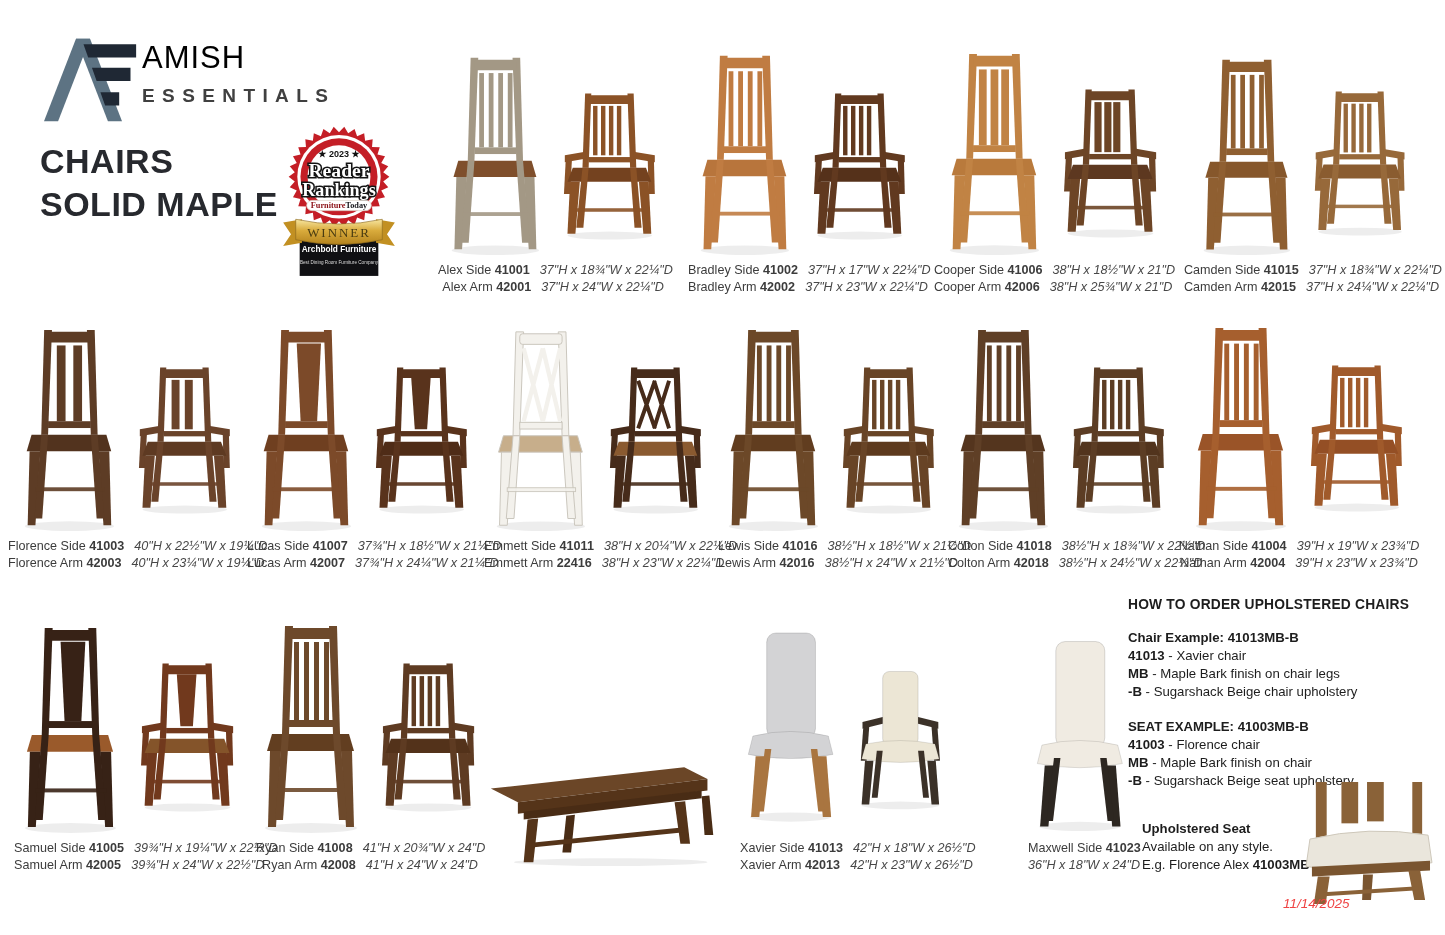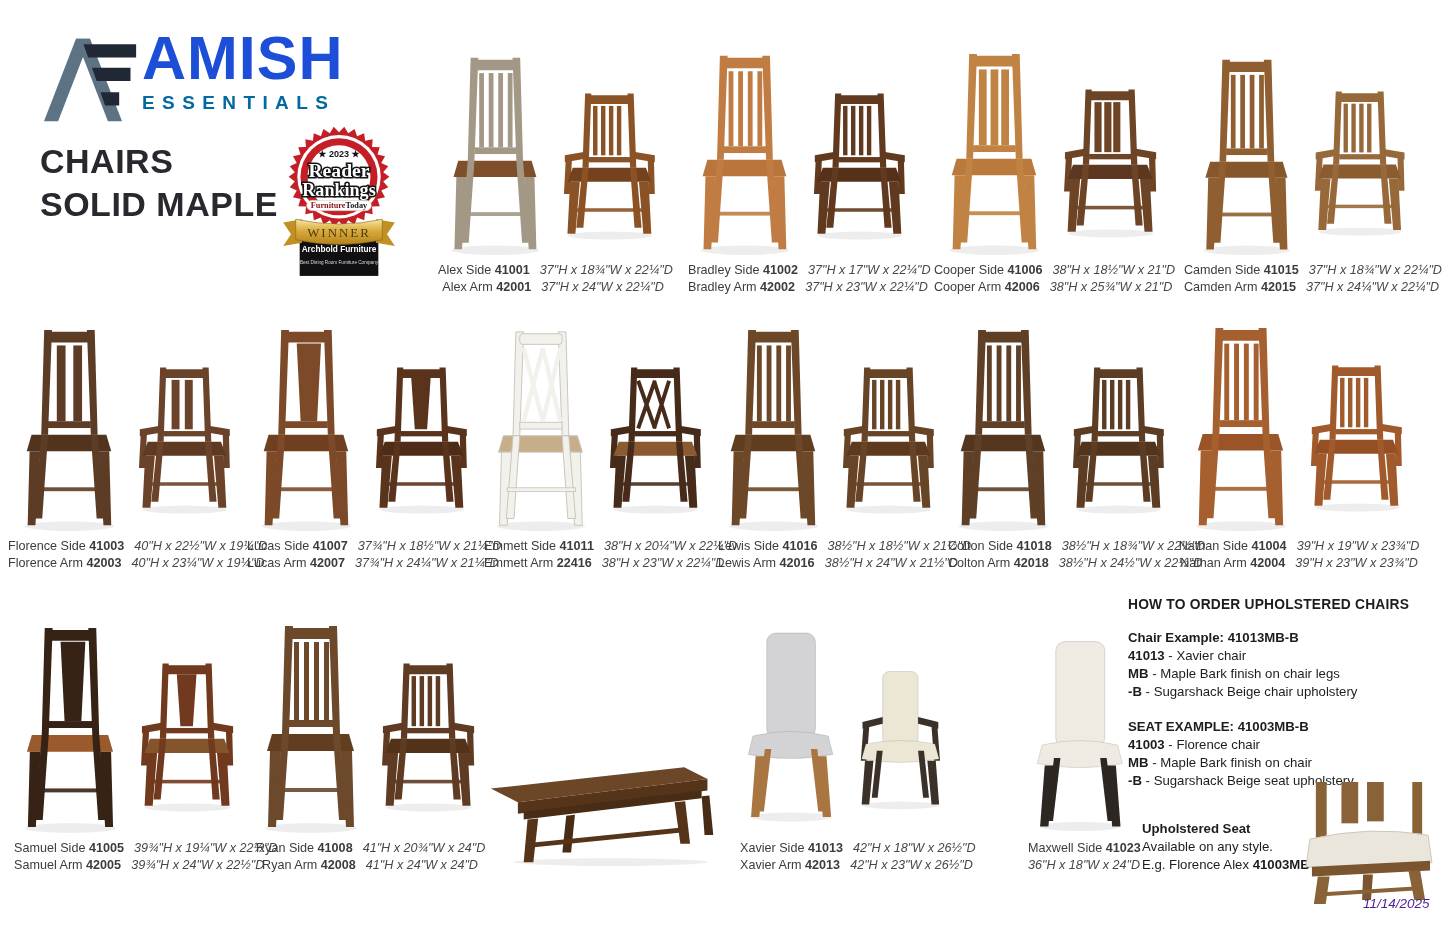--- a/index.html
+++ b/index.html
@@ -2,22 +2,22 @@
 <html><head>
 <meta charset="utf-8">
 <style>
   *{box-sizing:border-box}
   html,body{margin:0;padding:0}
   body{width:1445px;height:935px;position:relative;background:#ffffff;
        font-family:"Liberation Sans",sans-serif;overflow:hidden;color:#222}
 
   #logo{position:absolute;left:44px;top:36px}
   #brand{position:absolute;left:142px;top:32px}
-  #brand .b1{font-size:61px;font-weight:700;letter-spacing:1px;color:#1d4ed8;line-height:52px}
-  #brand .b2{font-size:19px;font-weight:600;letter-spacing:7.4px;color:#0369a1;margin-top:8px}
+  #brand .b1{font-size:31px;font-weight:400;letter-spacing:1px;color:#000000;line-height:52px}
+  #brand .b2{font-size:19px;font-weight:600;letter-spacing:7.4px;color:#404040;margin-top:1px}
   #title{position:absolute;left:40px;top:140px;font-size:34px;font-weight:800;
          color:#27292e;line-height:43px;letter-spacing:.5px}
   #badge{position:absolute;left:280px;top:120px}
 
   .cell{position:absolute;display:flex;flex-direction:column}
   .chairs{flex:1;display:flex;align-items:flex-end;justify-content:center;gap:8px}
   .chairs svg{display:block}
   .labels{margin-top:6px;text-align:center}
   .cell.left .labels{text-align:left;padding-left:var(--pl,30px)}
   .lline{font-size:12.6px;line-height:17px;color:#3c3c3c;white-space:nowrap}
@@ -26,21 +26,21 @@
   .dims.solo{margin-left:0}
 
   #howto{position:absolute;left:1128px;top:597px;width:322px;color:#1d1d1d}
   #howto .ht-title{font-weight:700;font-size:13.8px;margin-bottom:17px;letter-spacing:.2px}
   .ht-block{margin-bottom:17px}
   .ht-block.indent{padding-left:14px;margin-top:30px}
   .ht-line{font-size:13.2px;line-height:18px}
   .b{font-weight:700}
 
   #seat-detail{position:absolute;left:1300px;top:782px}
-  #date{position:absolute;left:1363px;top:896px;font-size:13.5px;font-style:italic;color:#4c1d95}
+  #date{position:absolute;left:1283px;top:896px;font-size:13.5px;font-style:italic;color:#ef4444}
 </style>
 </head>
 <body>
 
 <svg id="logo" width="94" height="88" viewBox="0 0 100 92">
   <polygon points="0,90 34,2 49,2 15,90" fill="#5d7383"></polygon>
   <polygon points="34,2 49,2 83,90 68,90" fill="#5d7383"></polygon>
   <polygon points="42,8 98,8 98,22 47,22" fill="#1f2834"></polygon>
   <polygon points="51,33 92,33 92,47 56,47" fill="#1f2834"></polygon>
   <polygon points="60,59 80,59 80,73 65,73" fill="#1f2834"></polygon>

